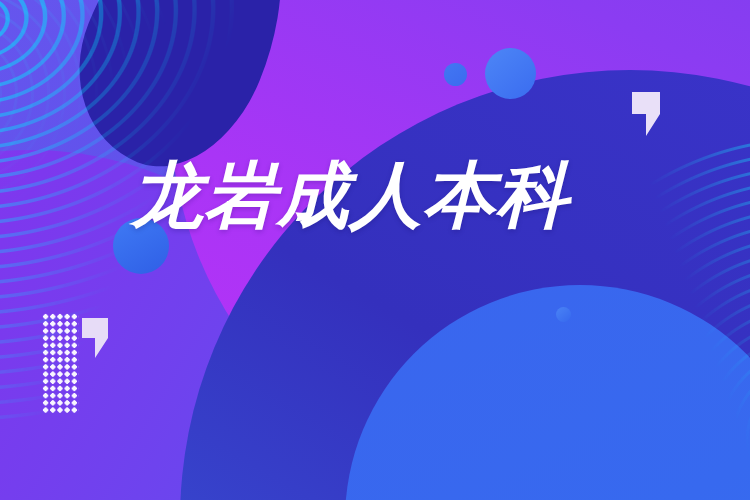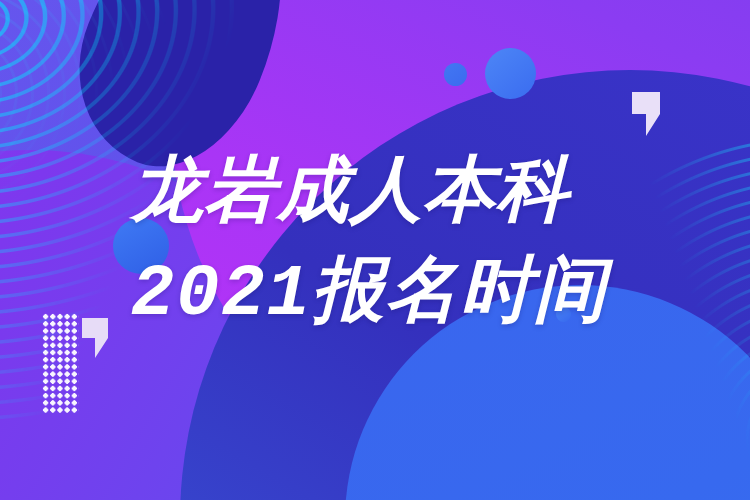--- a/index.html
+++ b/index.html
@@ -5,21 +5,21 @@
 <style>
   html,body{margin:0;padding:0;background:#fff;}
   *{box-sizing:border-box;}
 
   #banner{
     position:relative;
     width:750px;
     height:500px;
     overflow:hidden;
     background:#3a32c8;
-    font-family:Liberation Mono, monospace;
+    font-family:Liberation Sans, sans-serif;
   }
 
   .layer{position:absolute;top:0;left:0;width:750px;height:500px;}
 
   
   #bg-base{
     background:linear-gradient(118deg,
         #4b43e0 0%,
         #4038d8 18%,
         #3a32c8 42%,
@@ -241,16 +241,15 @@
   <svg class="quote-mark" id="quote-left" viewBox="0 0 26 40">
     <path d="M0 0 H26 V20 L13 40 L13 20 H0 Z" fill="#e7dcf7"></path>
   </svg>
 
   <svg class="quote-mark" id="quote-right" viewBox="0 0 28 44">
     <path d="M0 0 H28 V22 L14 44 L14 22 H0 Z" fill="#e9e0f8"></path>
   </svg>
 
   <div id="headline">
     <span class="headline-line" id="headline-line-1">龙岩成人本科</span>
-    <span class="headline-line" id="headline-line-2">2021报名时间</span>
   </div>
 
 </div>
 
 </body></html>

